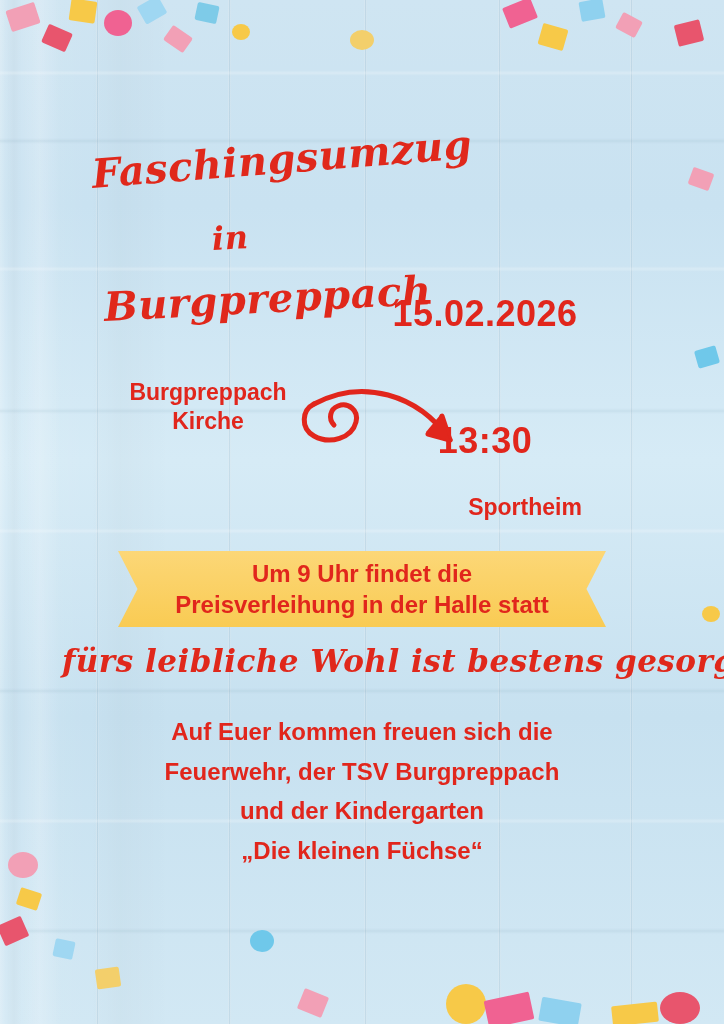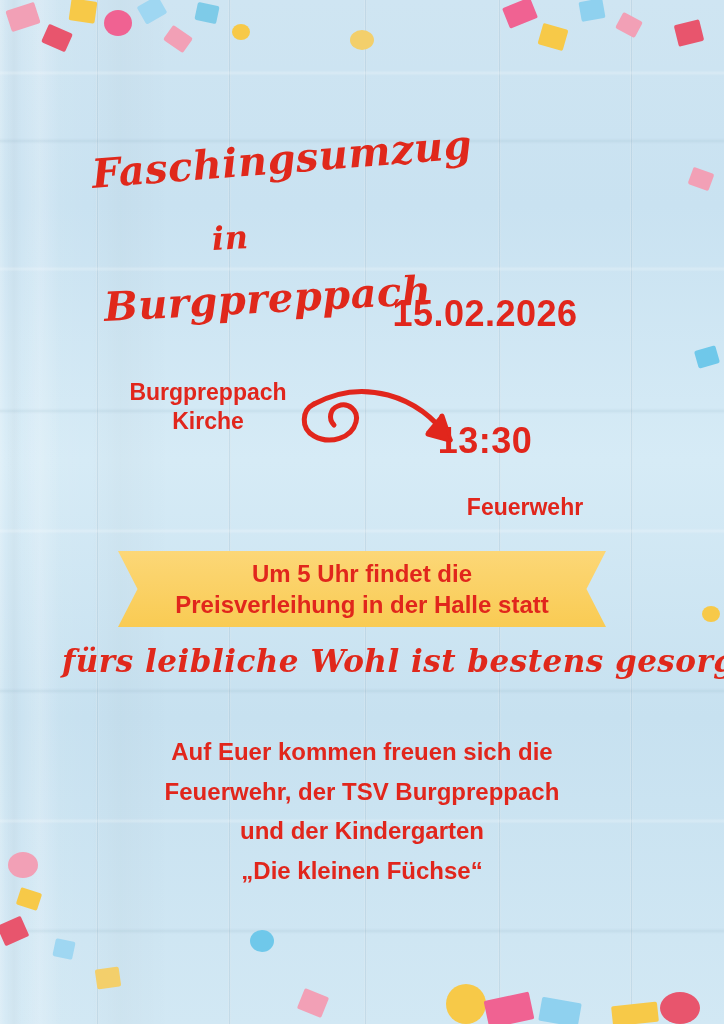--- a/index.html
+++ b/index.html
@@ -160,21 +160,21 @@
 
   #line-wohl {
     left: 62px;
     top: 644px;
     width: 600px;
     font-size: 31px;
   }
 
   #closing {
     left: 92px;
-    top: 732px;
+    top: 712px;
     width: 540px;
     font-weight: 700;
     font-size: 24px;
     line-height: 1.65;
     color: #e1261c;
     white-space: pre-line;
   }
 </style>
 </head>
 <body>
@@ -232,32 +232,32 @@
   <div class="txt script" id="title-line2">in</div>
   <div class="txt script" id="title-line3">Burgpreppach</div>
 
   <div class="txt" id="date-time">
     <div>15.02.2026</div>
     <div>13:30</div>
   </div>
 
   <div class="txt" id="label-church">Burgpreppach
 Kirche</div>
-  <div class="txt" id="label-sportheim">Feuerwehr</div>
+  <div class="txt" id="label-sportheim">Sportheim</div>
 
   <svg id="arrow-svg" viewBox="0 0 190 125">
     <path d="M14 32 C 62 6, 118 22, 150 68" fill="none" stroke="#e1261c" stroke-width="5" stroke-linecap="round"></path>
     <path d="M14 32 C 2 38, 0 56, 14 64 C 30 73, 52 66, 56 50 C 59 38, 48 30, 38 34 C 30 37, 28 47, 34 53" fill="none" stroke="#e1261c" stroke-width="5" stroke-linecap="round"></path>
     <path d="M150 68 L 128 62 M150 68 L 142 44" fill="none" stroke="#e1261c" stroke-width="5" stroke-linecap="round"></path>
     <path d="M150 70 L 126 60 L 141 42 Z" fill="#e1261c"></path>
   </svg>
 
   <div id="banner">
     <div class="banner-bg"></div>
-    <div class="banner-text">Um 5 Uhr findet die
+    <div class="banner-text">Um 9 Uhr findet die
 Preisverleihung in der Halle statt</div>
   </div>
 
   <div class="txt script" id="line-wohl">fürs leibliche Wohl ist bestens gesorgt</div>
 
   <div class="txt" id="closing">Auf Euer kommen freuen sich die
 Feuerwehr, der TSV Burgpreppach
 und der Kindergarten
 „Die kleinen Füchse“</div>
 

